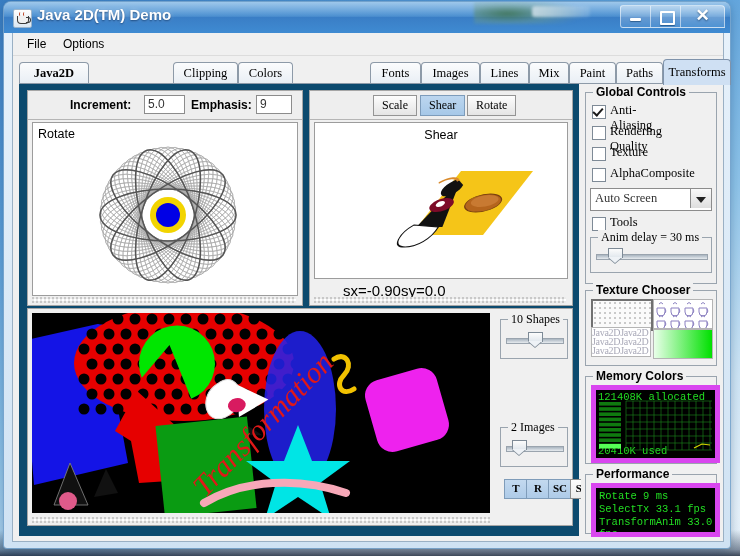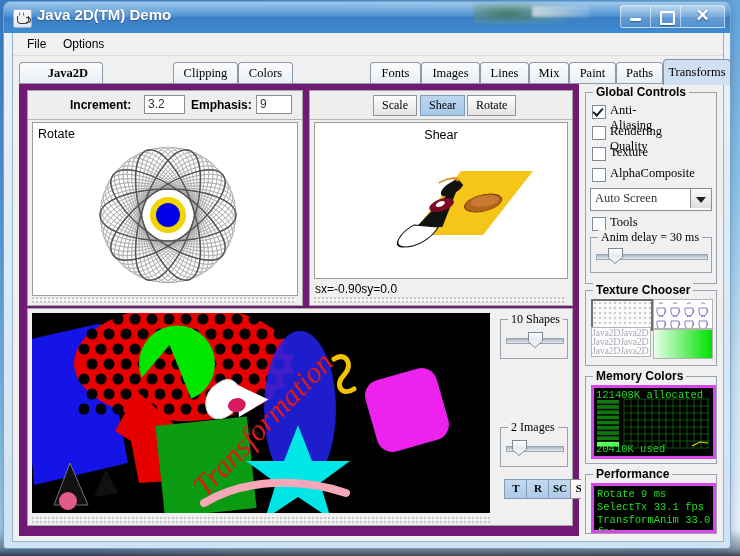--- a/index.html
+++ b/index.html
@@ -75,25 +75,25 @@
   .menu-item{position:absolute;top:3px;font-size:12px;color:#000;padding:1px 6px;
     font-family:"Liberation Sans",sans-serif;}
 
   
   .tabstrip{position:absolute;left:6px;top:26px;width:700px;height:25px;}
   .tab{position:absolute;top:3px;height:21px;line-height:21px;font-size:12.5px;
     background:linear-gradient(to bottom,#fbfcfd,#e8eef4);
     border:1px solid #8d9aa8;border-bottom:none;border-radius:4px 4px 0 0;
     text-align:center;color:#000;}
   .tab.sel{top:0;height:25px;line-height:24px;background:#cfe0f3;border-color:#7f93ab;z-index:5;}
-  .tab.first{font-weight:bold;font-family:"Liberation Serif",serif;padding-left:14px;}
+  .tab.first{font-weight:bold;font-family:"Liberation Serif",serif;}
   .tabline{position:absolute;left:6px;top:50px;width:700px;height:1px;background:#8d9aa8;}
 
   
-  .leftcol{position:absolute;left:6px;top:51px;width:560px;height:452px;background:#701a75;}
+  .leftcol{position:absolute;left:6px;top:51px;width:560px;height:452px;background:#0c4a6e;}
   .rightcol{position:absolute;left:568px;top:51px;width:138px;height:452px;background:#f0f0f0;}
 
   
   .demopane{position:absolute;background:#f0f0f0;border:1px solid #a6a6a6;}
   .innerpanel{position:absolute;background:#fff;border:1px solid #9c9c9c;}
   .grip{position:absolute;height:6px;left:0;bottom:0;width:100%;
     background-image:radial-gradient(circle at 1px 1px,#c8c8c8 0.8px,transparent 1px),
                      radial-gradient(circle at 3px 3px,#ffffff 0.8px,transparent 1px);
     background-size:4px 4px;background-color:#ececec;}
 
@@ -102,21 +102,21 @@
   .lbl{font-size:12px;color:#000;font-family:"Liberation Sans",sans-serif;font-weight:bold;}
   .txtfield{background:#fff;border:1px solid #8c8c8c;font-size:12px;color:#333;
     font-family:"Liberation Sans",sans-serif;padding:1px 3px;}
 
   .jbtn{display:inline-block;font-size:12px;border:1px solid #949494;
     background:linear-gradient(to bottom,#fdfdfd,#e4e4e4);color:#000;
     padding:2px 8px;font-family:"Liberation Serif",serif;}
   .jbtn.on{background:linear-gradient(to bottom,#bcd6ef,#a6c8e8);border-color:#7d9cbb;}
 
   .demolabel{position:absolute;font-size:12.5px;color:#000;font-family:"Liberation Sans",sans-serif;}
-  .eqtext{position:absolute;font-size:12px;color:#000;font-family:"Liberation Sans",sans-serif;}
+  .eqtext{position:absolute;font-size:15px;color:#000;font-family:"Liberation Sans",sans-serif;margin-left:28px;}
 
   
   .tborder{position:absolute;border:1px solid #9aa4ae;}
   .tborder>.cap{position:absolute;top:-8px;left:7px;background:#f0f0f0;padding:0 3px;
     font-size:12px;color:#000;font-family:"Liberation Sans",sans-serif;font-weight:bold;}
   .tborder.thin>.cap{font-weight:normal;font-family:"Liberation Serif",serif;font-size:12px;}
 
   .cbrow{position:absolute;left:6px;height:18px;}
   .cbox{position:absolute;left:0;top:2px;width:12px;height:12px;background:#fff;
     border:1px solid #7e8a96;}
@@ -138,21 +138,21 @@
   .strack{position:absolute;left:0;top:6px;width:100%;height:4px;
     background:linear-gradient(to bottom,#a8b4bf,#e6ebef);border:1px solid #9aa4ae;}
   .sthumb{position:absolute;top:0;width:15px;height:15px;}
   .sthumb .tb{position:absolute;left:0;top:0;width:13px;height:9px;
     background:linear-gradient(to bottom,#fcfcfc,#dfe6ec);border:1px solid #7d8a96;border-bottom:none;}
   .sthumb .tp{position:absolute;left:0;top:9px;width:0;height:0;
     border-left:7.5px solid transparent;border-right:7.5px solid transparent;border-top:6px solid #eef2f6;
     filter:drop-shadow(0 1px 0 #7d8a96);}
 
   
-  .blackbox{position:absolute;background:#000;border:3px solid #d946ef;}
+  .blackbox{position:absolute;background:#000;border:5px solid #d946ef;}
   .mono{font-family:"Liberation Mono",monospace;font-size:10.5px;color:#22dd22;}
 
   .canvaswrap{position:absolute;background:#000;}
   .tgl{position:absolute;width:22px;height:18px;border:1px solid #8d8d8d;
     font-size:11px;text-align:center;line-height:17px;font-family:"Liberation Serif",serif;
     background:linear-gradient(to bottom,#fdfdfd,#ececec);font-weight:bold;}
   .tgl.on{background:linear-gradient(to bottom,#c3d9ef,#aecbe8);border-color:#7f9cb9;}
 </style>
 </head>
 <body>
@@ -205,21 +205,21 @@
       <div class="tab" style="left:597px;width:45px">Paths</div>
       <div class="tab sel" style="left:644px;width:66px">Transforms</div>
     </div>
     <div class="tabline"></div>
 
     <div class="leftcol">
 
       <div class="demopane" style="left:8px;top:6px;width:274px;height:214px">
         <div class="ctrlbar">
           <span class="lbl" style="position:absolute;left:42px;top:7px">Increment:</span>
-          <span class="txtfield" style="position:absolute;left:116px;top:4px;width:33px;height:15px">3.2</span>
+          <span class="txtfield" style="position:absolute;left:116px;top:4px;width:33px;height:15px">5.0</span>
           <span class="lbl" style="position:absolute;left:163px;top:7px">Emphasis:</span>
           <span class="txtfield" style="position:absolute;left:228px;top:4px;width:28px;height:15px">9</span>
         </div>
         <div class="innerpanel" style="left:4px;top:31px;width:264px;height:172px;overflow:hidden">
           <div class="demolabel" style="left:5px;top:4px">Rotate</div>
           <svg width="264" height="172" style="position:absolute;left:0;top:0">
             <g transform="translate(135,92)">
               <g stroke="#9a9a9a" stroke-width="0.6" fill="none" opacity="0.85">
                 <g id="fan">
                     <ellipse rx="68" ry="26" transform="rotate(0)"></ellipse>

